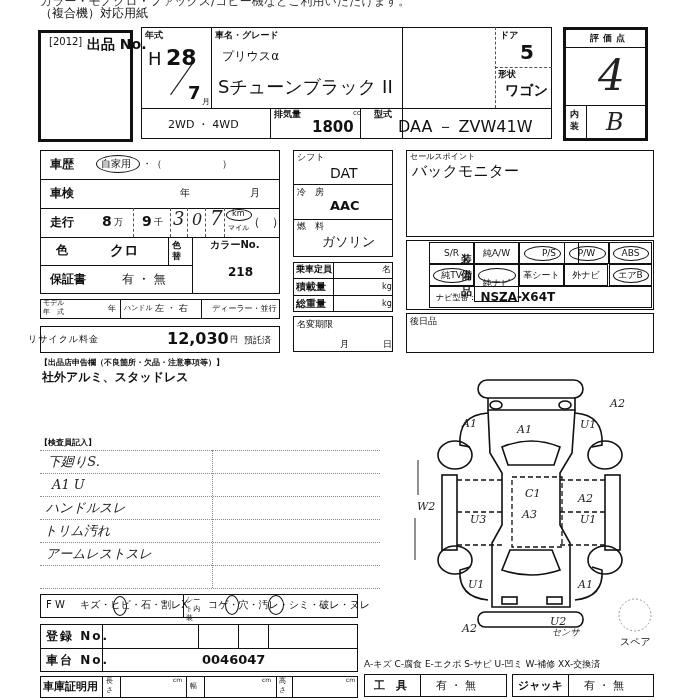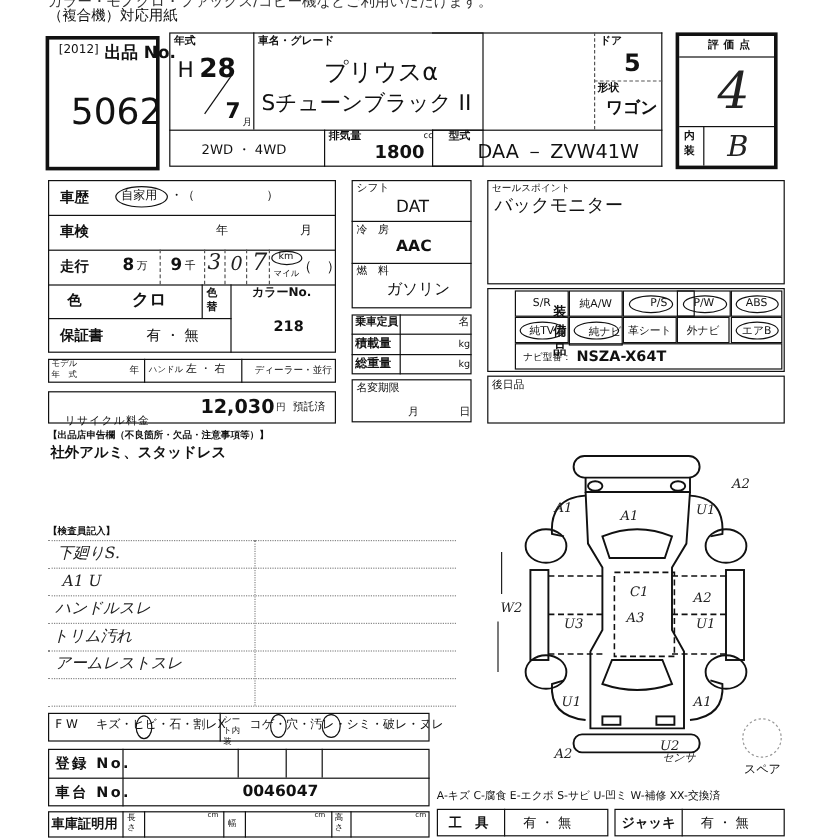--- a/index.html
+++ b/index.html
@@ -22,38 +22,37 @@
 </style>
 </head>
 <body>
 
 <div class="t md" style="left:40px;top:-5px;color:#333;">カラー・モノクロ・ファックス/コピー機などご利用いただけます。</div>
 <div class="t md" style="left:40px;top:7px;">（複合機）対応用紙</div>
 
 <div class="bx thick" style="left:38px;top:30px;width:95px;height:112px;">
   <div class="t sm" style="left:8px;top:4px;font-size:10px;">[2012]</div>
   <div class="t bold" style="left:46px;top:4px;font-size:14px;">出品 No.</div>
-  <div class="t" style="left:18px;top:46px;font-size:30px;">5062</div>
 </div>
 
 <div class="bx" style="left:141px;top:27px;width:262px;height:112px;"></div>
 <div class="vl" style="left:211px;top:27px;height:81px;"></div>
 <div class="hl" style="left:141px;top:108px;width:262px;"></div>
 <div class="vl" style="left:270px;top:108px;height:31px;"></div>
 <div class="vl" style="left:360px;top:108px;height:31px;"></div>
 
 <div class="t sm bold" style="left:145px;top:31px;">年式</div>
 <div class="t" style="left:148px;top:50px;font-size:18px;">H</div>
 <div class="t bold" style="left:166px;top:47px;font-size:22px;">28</div>
 <div class="abs" style="left:162px;top:78px;width:40px;height:1px;border-top:1px solid #111;transform:rotate(-55deg);"></div>
 <div class="t bold" style="left:188px;top:84px;font-size:18px;">7</div>
 <div class="t sm" style="left:202px;top:98px;font-size:8px;">月</div>
 
 <div class="t sm bold" style="left:215px;top:31px;">車名・グレード</div>
-<div class="t" style="left:222px;top:50px;font-size:20px;margin-left:48px;">プリウスα</div>
+<div class="t" style="left:222px;top:50px;font-size:12px;">プリウスα</div>
 <div class="t" style="left:218px;top:78px;font-size:18px;">Sチューンブラック II</div>
 
 <div class="t md" style="left:168px;top:119px;font-size:11px;">2WD ・ 4WD</div>
 <div class="t sm bold" style="left:274px;top:110px;">排気量</div>
 <div class="t bold" style="left:312px;top:120px;font-size:15px;">1800</div>
 <div class="t sm" style="left:353px;top:110px;font-size:7px;">cc</div>
 
 <div class="bx" style="left:360px;top:27px;width:192px;height:112px;border-left:none;"></div>
 <div class="hl" style="left:360px;top:108px;width:192px;"></div>
 <div class="dvl" style="left:495px;top:27px;height:81px;"></div>
@@ -123,21 +122,21 @@
 <div class="vl" style="left:120px;top:299px;height:20px;border-left-width:1px;"></div>
 <div class="vl" style="left:201px;top:299px;height:20px;border-left-width:1px;"></div>
 <div class="t" style="left:43px;top:300px;font-size:7px;">モデル</div>
 <div class="t" style="left:43px;top:309px;font-size:7px;">年　式</div>
 <div class="t" style="left:108px;top:305px;font-size:8px;">年</div>
 <div class="t" style="left:124px;top:305px;font-size:7px;">ハンドル</div>
 <div class="t" style="left:155px;top:304px;font-size:9px;">左 ・ 右</div>
 <div class="t" style="left:212px;top:305px;font-size:8px;">ディーラー・並行</div>
 
 <div class="bx" style="left:40px;top:326px;width:240px;height:27px;"></div>
-<div class="t" style="left:54px;top:335px;font-size:9px;letter-spacing:1px;margin-top:12px;">リサイクル料金</div>
+<div class="t" style="left:28px;top:335px;font-size:9px;letter-spacing:1px;">リサイクル料金</div>
 <div class="t bold" style="left:167px;top:331px;font-size:16px;">12,030</div>
 <div class="t" style="left:230px;top:336px;font-size:8px;">円</div>
 <div class="t" style="left:244px;top:336px;font-size:9px;">預託済</div>
 
 <div class="bx" style="left:293px;top:150px;width:100px;height:107px;"></div>
 <div class="hl" style="left:293px;top:184px;width:100px;"></div>
 <div class="hl" style="left:293px;top:219px;width:100px;"></div>
 <div class="t sm" style="left:297px;top:153px;">シフト</div>
 <div class="t lg" style="left:330px;top:166px;font-size:14px;">DAT</div>
 <div class="t sm" style="left:297px;top:188px;">冷　房</div>
@@ -182,21 +181,21 @@
     <span>P/W</span>
   </div>
 <div class="equip-cell" style="left:609px;top:242px;width:43px;height:22px;">
     <span class="oval" style="left:3px;top:3px;width:36px;height:15px;"></span>
     <span>ABS</span>
   </div>
 <div class="equip-cell" style="left:429px;top:264px;width:45px;height:22px;">
     <span class="oval" style="left:3px;top:3px;width:38px;height:15px;"></span>
     <span>純TV</span>
   </div>
-<div class="equip-cell" style="left:474px;top:264px;width:45px;height:24px;justify-content:flex-end;">
+<div class="equip-cell" style="left:474px;top:264px;width:45px;height:38px;">
     <span class="oval" style="left:3px;top:3px;width:38px;height:15px;"></span>
     <span>純ナビ</span>
   </div>
 <div class="equip-cell" style="left:519px;top:264px;width:45px;height:22px;">
     <span>革シート</span>
   </div>
 <div class="equip-cell" style="left:564px;top:264px;width:44px;height:22px;">
     <span>外ナビ</span>
   </div>
 <div class="equip-cell" style="left:609px;top:264px;width:43px;height:22px;">

